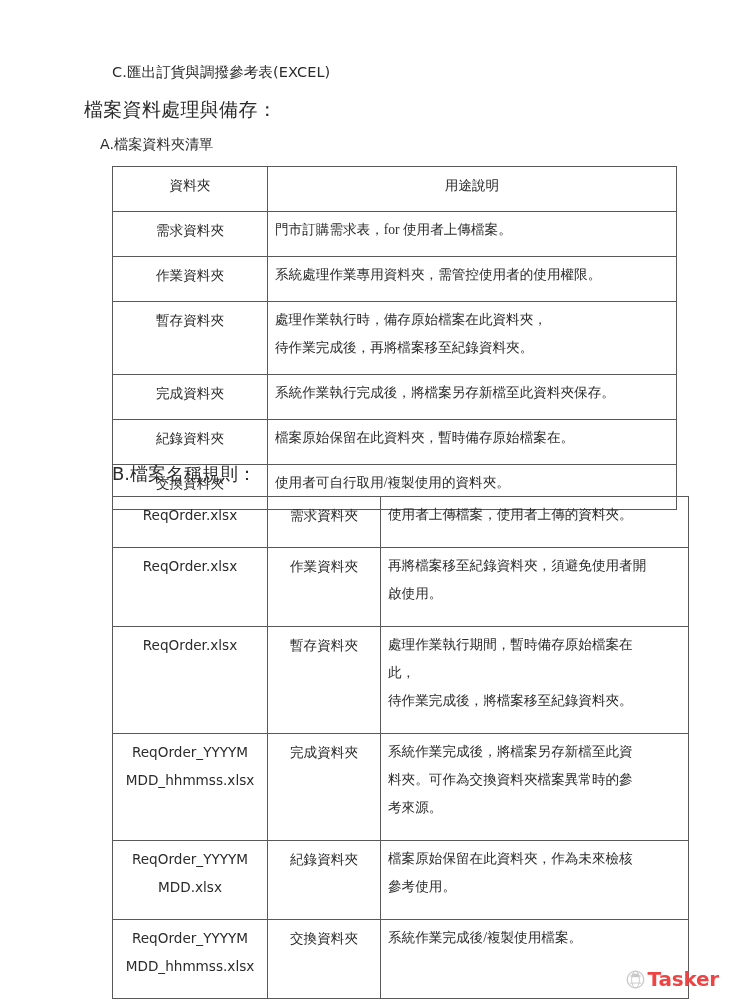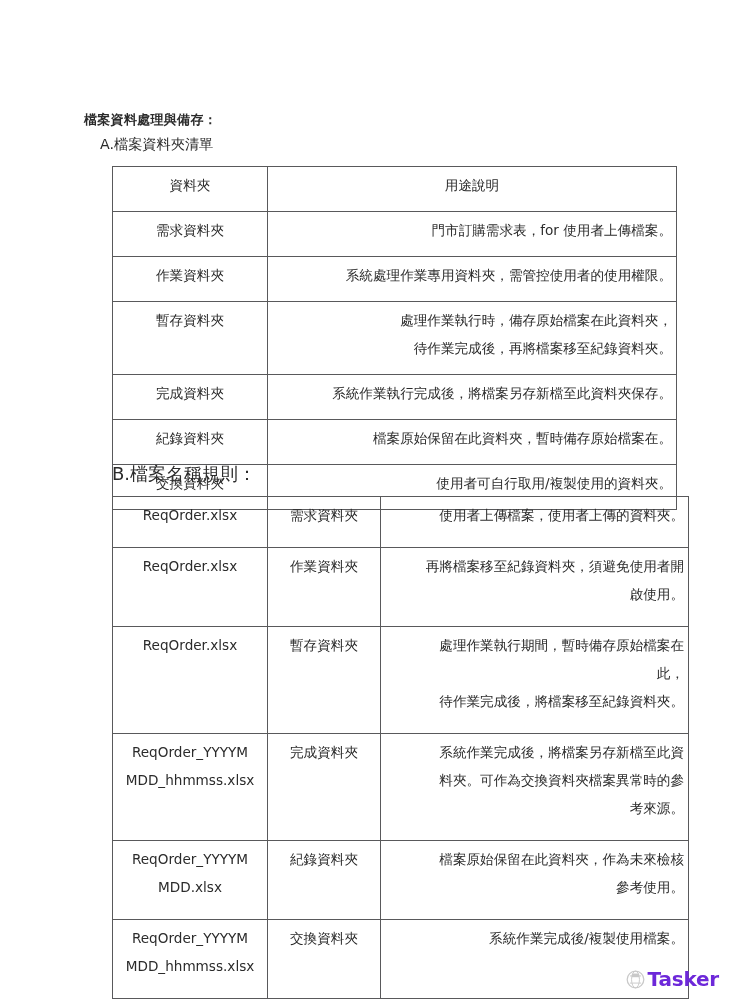--- a/index.html
+++ b/index.html
@@ -30,23 +30,23 @@
     left: 112px;
     top: 62px;
     font-size: 14.5px;
     line-height: 20px;
     letter-spacing: 0.1px;
     white-space: nowrap;
   }
   .heading-bold {
     position: absolute;
     left: 84px;
-    top: 110px;
-    font-size: 13px;
-    font-weight: bold;
+    top: 99px;
+    font-size: 19px;
+    font-weight: normal;
     line-height: 20px;
     letter-spacing: 0.3px;
     white-space: nowrap;
   }
   .label-a {
     position: absolute;
     left: 100px;
     top: 134px;
     font-size: 14.2px;
     line-height: 20px;
@@ -72,22 +72,23 @@
   table.doc-table td {
     border: 1px solid #59595b;
     padding: 4px;
     vertical-align: top;
     line-height: 28px;
   }
   .cell-center {
     text-align: center;
   }
   .cell-left {
-    text-align: right;
+    text-align: left;
     padding-left: 7px !important;
+    font-family: Liberation Serif, serif;
   }
 
   
   #table-folders {
     left: 112px;
     top: 166px;
     width: 546px;
   }
   #table-folders td { height: 36px; }
   #table-folders td.c1 { width: 146px; }
@@ -127,30 +128,31 @@
     opacity: 1;
   }
   .watermark-logo {
     width: 19px;
     height: 19px;
     flex: 0 0 auto;
   }
   .watermark-text {
     font-size: 20px;
     font-weight: bold;
-    color: #6d28d9;
+    color: #ef4444;
     letter-spacing: -0.2px;
     font-family: "DejaVu Sans", "Liberation Sans", sans-serif;
   }
 </style>
 </head>
 <body>
 
 <div class="page">
 
+  <div class="line-c">C.匯出訂貨與調撥參考表(EXCEL)</div>
 
   <div class="heading-bold">檔案資料處理與備存：</div>
 
   <div class="label-a">A.檔案資料夾清單</div>
 
   <table class="doc-table" id="table-folders">
     <tbody>
       <tr>
         <td class="c1 cell-center">資料夾</td>
         <td class="c2 cell-center">用途說明</td>

